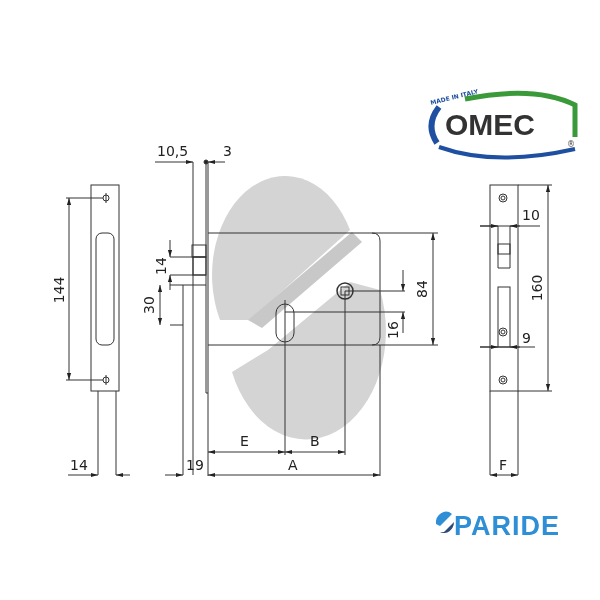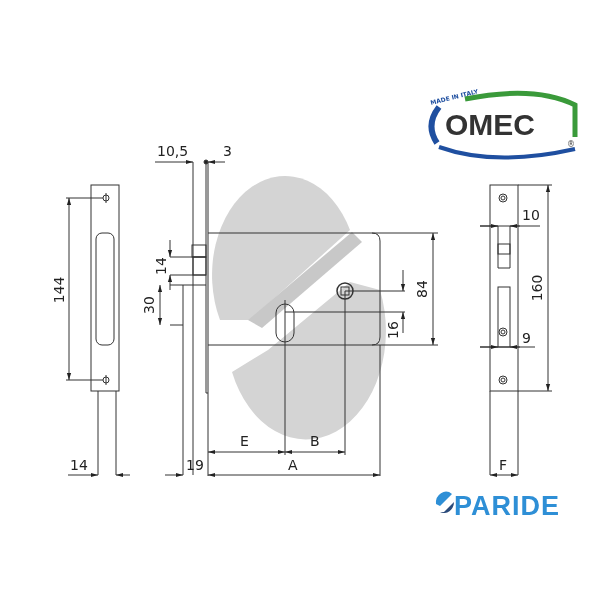--- a/index.html
+++ b/index.html
@@ -1,20 +1,20 @@
 <!DOCTYPE html>
 <html><head>
 <meta charset="utf-8">
 <style>
   html, body { margin: 0; padding: 0; background: #ffffff; }
   body { width: 600px; height: 600px; position: relative; overflow: hidden; font-family: "DejaVu Sans", sans-serif; }
   #drawing { position: absolute; left: 0; top: 0; width: 600px; height: 600px; }
   .dim-text { font-family: "DejaVu Sans", sans-serif; font-size: 14px; fill: #222; }
   .logo-omec { position: absolute; left: 425px; top: 85px; width: 160px; height: 80px; }
-  .logo-paride { position: absolute; left: 432px; top: 488px; width: 165px; height: 34px; }
+  .logo-paride { position: absolute; left: 432px; top: 508px; width: 165px; height: 34px; }
 </style>
 </head>
 <body>
 
 <svg id="drawing" viewBox="0 0 600 600" xmlns="http://www.w3.org/2000/svg">
   <defs>
     <marker id="arr" viewBox="0 0 10 10" refX="10" refY="5" markerWidth="7" markerHeight="7" orient="auto-start-reverse">
       <path d="M0,2 L10,5 L0,8 z" fill="#222"></path>
     </marker>
   </defs>

